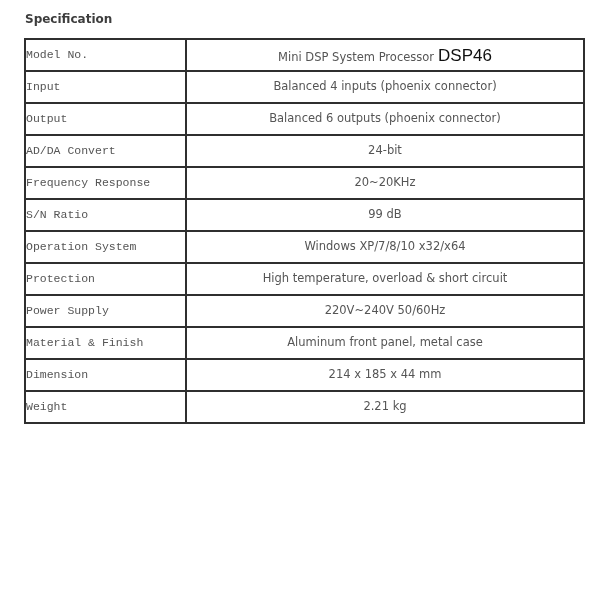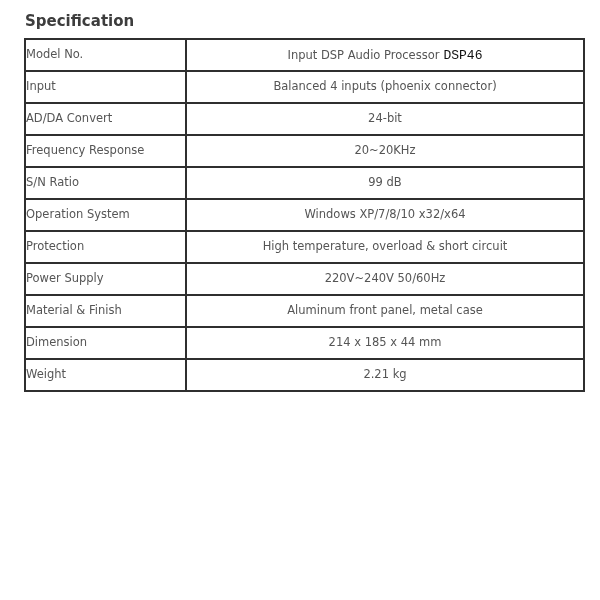--- a/index.html
+++ b/index.html
@@ -15,21 +15,21 @@
     position: relative;
     width: 600px;
     height: 600px;
     background: #ffffff;
   }
   .title {
     position: absolute;
     left: 25px;
     top: 12px;
     margin: 0;
-    font-size: 15px;
+    font-size: 12px;
     font-weight: bold;
     color: #3d3d3d;
     letter-spacing: 0px;
   }
   table.spec-table {
     position: absolute;
     left: 24px;
     top: 38px;
     width: 561px;
     border-collapse: collapse;
@@ -43,48 +43,53 @@
     font-size: 11.5px;
     color: #555555;
     line-height: 1;
     white-space: nowrap;
     overflow: hidden;
   }
   td.label-cell {
     width: 159px;
     padding-left: 5px;
     text-align: left;
+    font-family: Liberation Mono, monospace;
   }
   td.value-cell {
     text-align: center;
   }
   td.value-cell span.alt {
-    font-family: Liberation Mono, monospace;
+    font-family: Liberation Sans, sans-serif;
     color: #101010;
-    font-size: 13px;
+    font-size: 17px;
     margin-left: 4px;
   }
   td.value-cell span.norm {
     color: #555555;
   }
 </style>
 </head>
 <body>
 
 <div class="page">
   <h2 class="title">Specification</h2>
   <table class="spec-table">
     <tbody id="spec-body">
         <tr>
           <td class="label-cell">Model No.</td>
-          <td class="value-cell"><span class="norm">Input DSP Audio Processor</span><span class="alt">DSP46</span></td>
+          <td class="value-cell"><span class="norm">Mini DSP System Processor</span><span class="alt">DSP46</span></td>
         </tr>
         <tr>
           <td class="label-cell">Input</td>
           <td class="value-cell"><span class="norm">Balanced 4 inputs (phoenix connector)</span></td>
+        </tr>
+        <tr>
+          <td class="label-cell">Output</td>
+          <td class="value-cell"><span class="norm">Balanced 6 outputs (phoenix connector)</span></td>
         </tr>
         <tr>
           <td class="label-cell">AD/DA Convert</td>
           <td class="value-cell"><span class="norm">24-bit</span></td>
         </tr>
         <tr>
           <td class="label-cell">Frequency Response</td>
           <td class="value-cell"><span class="norm">20~20KHz</span></td>
         </tr>
         <tr>

